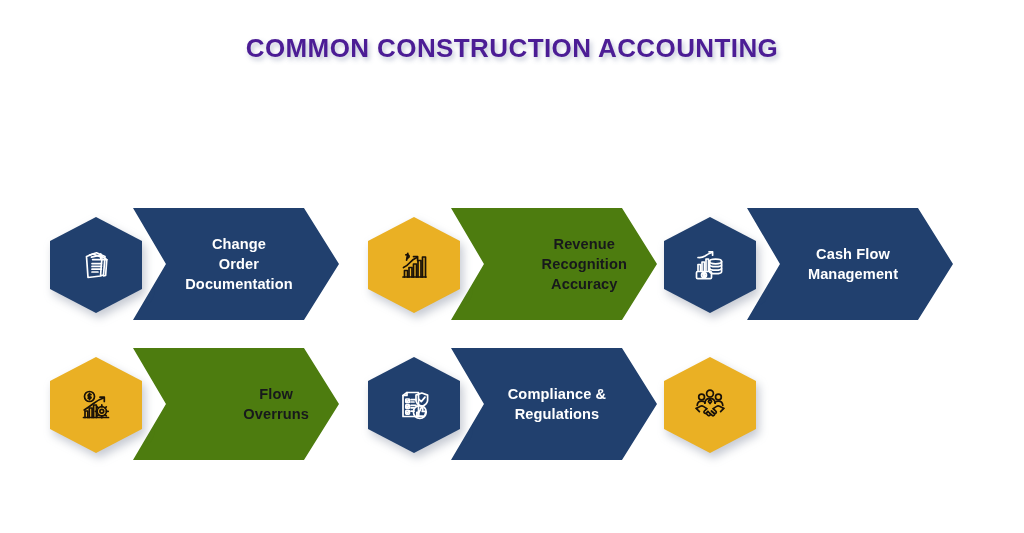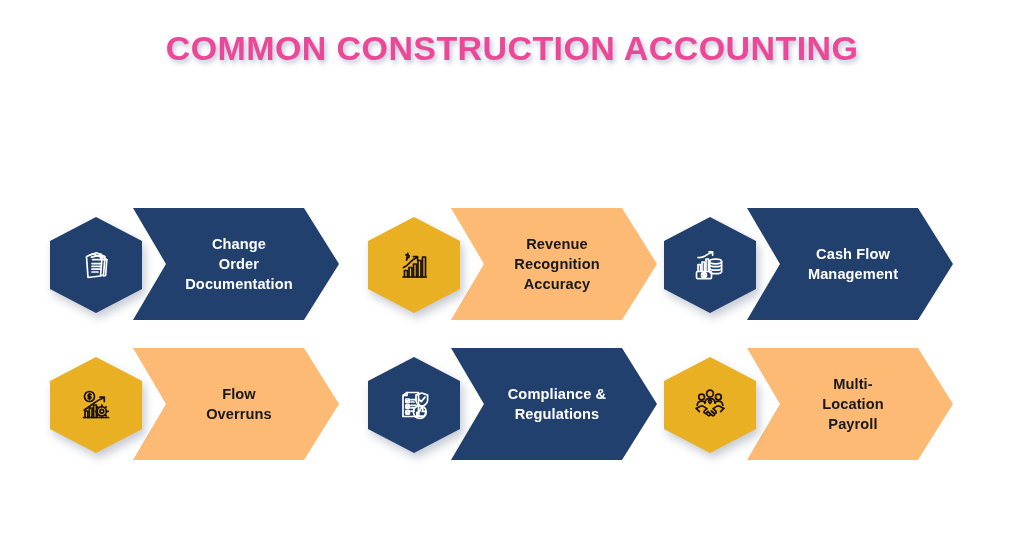--- a/index.html
+++ b/index.html
@@ -12,25 +12,25 @@
   }
 
   
   #title-block{
     position:absolute;
     left:0;top:26px;width:1024px;
     text-align:center;
   }
   .title-line{
     display:block;
-    font-size:34px;
+    font-size:26px;
     font-weight:bold;
     letter-spacing:.4px;
     line-height:45px;
-    color:#ec4899;
+    color:#4c1d95;
     text-shadow:2px 3px 5px rgba(110,125,160,.45);
   }
 
   
   #cards{
     position:absolute;
     left:0;top:205px;
     width:840px;
   }
   .row{
@@ -61,21 +61,21 @@
   .banner .label{
     font-size:14.6px;
     font-weight:bold;
     line-height:20px;
     text-align:center;
     letter-spacing:.1px;
     white-space:pre-line;
   }
   .navy .banner{background:#21406e;}
   .navy .banner .label{color:#ffffff;}
-  .gold .banner{background:#fdba74;}
+  .gold .banner{background:#4d7c0f;justify-content:flex-end;}
   .gold .banner .label{color:#17181c;}
 
   
   .hexwrap{
     position:absolute;
     left:0;top:12px;
     width:92px;height:96px;
     filter:drop-shadow(3px 5px 5px rgba(90,100,125,.35));
   }
   .hex{
@@ -242,25 +242,20 @@
               <circle cx="25.8" cy="27" r="6.4"></circle>
               <path d="M22.8 27.4 L22.8 31 L24.6 31 L24.6 27.4 Z"></path>
               <path d="M24.6 27.8 L26.3 25 Q26.6 22.6 27.9 22.7 Q29.3 22.9 28.6 25.2 L28.2 26.4 L30.9 26.4 Q32 26.4 31.7 27.6 L30.9 30.3 Q30.6 31.2 29.6 31.2 L24.6 31.2"></path>
             </svg>
           </span>
         </div>
       </div>
     </div>
 
     <div class="card c2 gold">
-      <div class="banner">
-        <span class="label">Multi-
-Location
-Payroll</span>
-      </div>
       <div class="hexwrap">
         <div class="hex">
           <span>
             <svg width="40" height="40" viewBox="0 0 40 40">
               <circle cx="20" cy="8.6" r="3.4"></circle>
               <path d="M14.8 18.2 Q15.2 13.3 20 13.3 Q24.8 13.3 25.2 18.2"></path>
               <circle cx="11.6" cy="12" r="2.9"></circle>
               <path d="M7.2 20.4 Q7.6 16.2 11.6 16.2 Q14.1 16.2 15.3 17.8"></path>
               <circle cx="28.4" cy="12" r="2.9"></circle>
               <path d="M32.8 20.4 Q32.4 16.2 28.4 16.2 Q25.9 16.2 24.7 17.8"></path>

